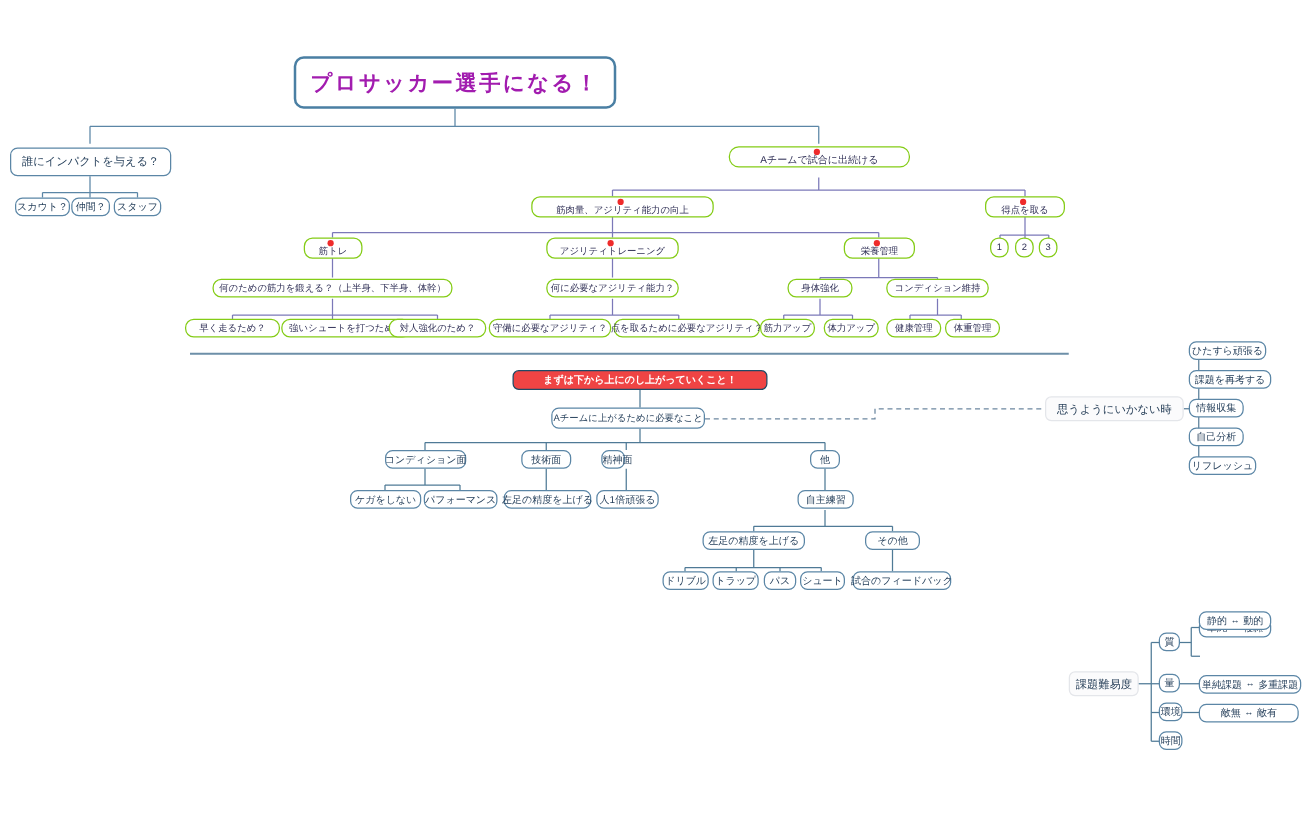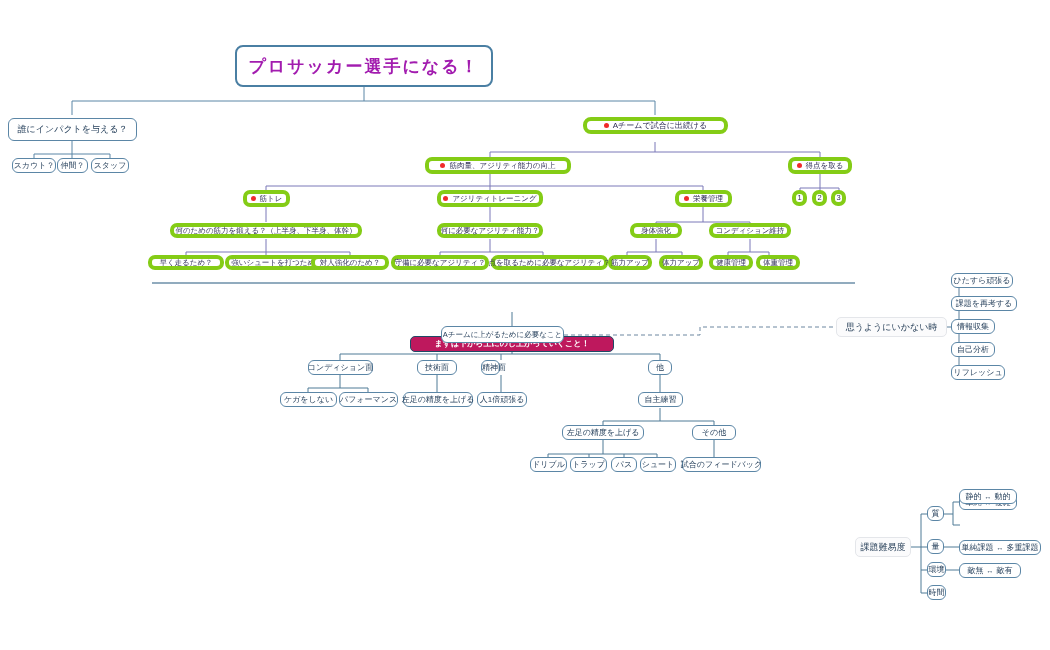--- a/index.html
+++ b/index.html
@@ -36,44 +36,44 @@
   }
   .n-blue-strong{
     border:2px solid #4a7fa3;
     border-radius:8px;
     color:#a21caf;
     font-weight:bold;
   }
 
   
   .n-purple{
-    border:4px solid #84cc16;
+    border:1px solid #84cc16;
     border-radius:7px;
     color:#2f2f55;
     font-size:7.5px;
     padding:0 5px;
     height:15px;
+    flex-direction:column;
   }
   .n-purple-lg{
     font-size:8px;
     height:17px;
     border-radius:8px;
   }
 
   
   .n-dark{
-    background:#be185d;
+    background:#ef4444;
     border:1px solid #1e4a66;
     border-radius:5px;
     color:#ffffff;
     font-size:8px;
     font-weight:bold;
     height:16px;
     padding:0 8px;
-    margin-top:40px;
   }
 
   
   .n-plain{
     border:1px solid #e4e6ea;
     border-radius:5px;
     background:#fbfbfc;
     color:#29415a;
     font-size:9px;
     height:20px;
@@ -428,19 +428,19 @@
   <div class="node n-blue" style="left:959px;top:489px;width:58px;border-radius:6px;">
     <span>静的</span>
     <span class="arrow">↔</span>
     <span>動的</span>
   </div>
   <div class="node n-blue" style="left:959px;top:540px;width:82px;">
     <span>単純課題</span>
     <span class="arrow">↔</span>
     <span>多重課題</span>
   </div>
-  <div class="node n-blue" style="left:959px;top:563px;width:62px;">
+  <div class="node n-blue" style="left:959px;top:563px;width:80px;">
     <span>敵無</span>
     <span class="arrow">↔</span>
     <span>敵有</span>
   </div>
 
 </div>
 
 </body></html>

